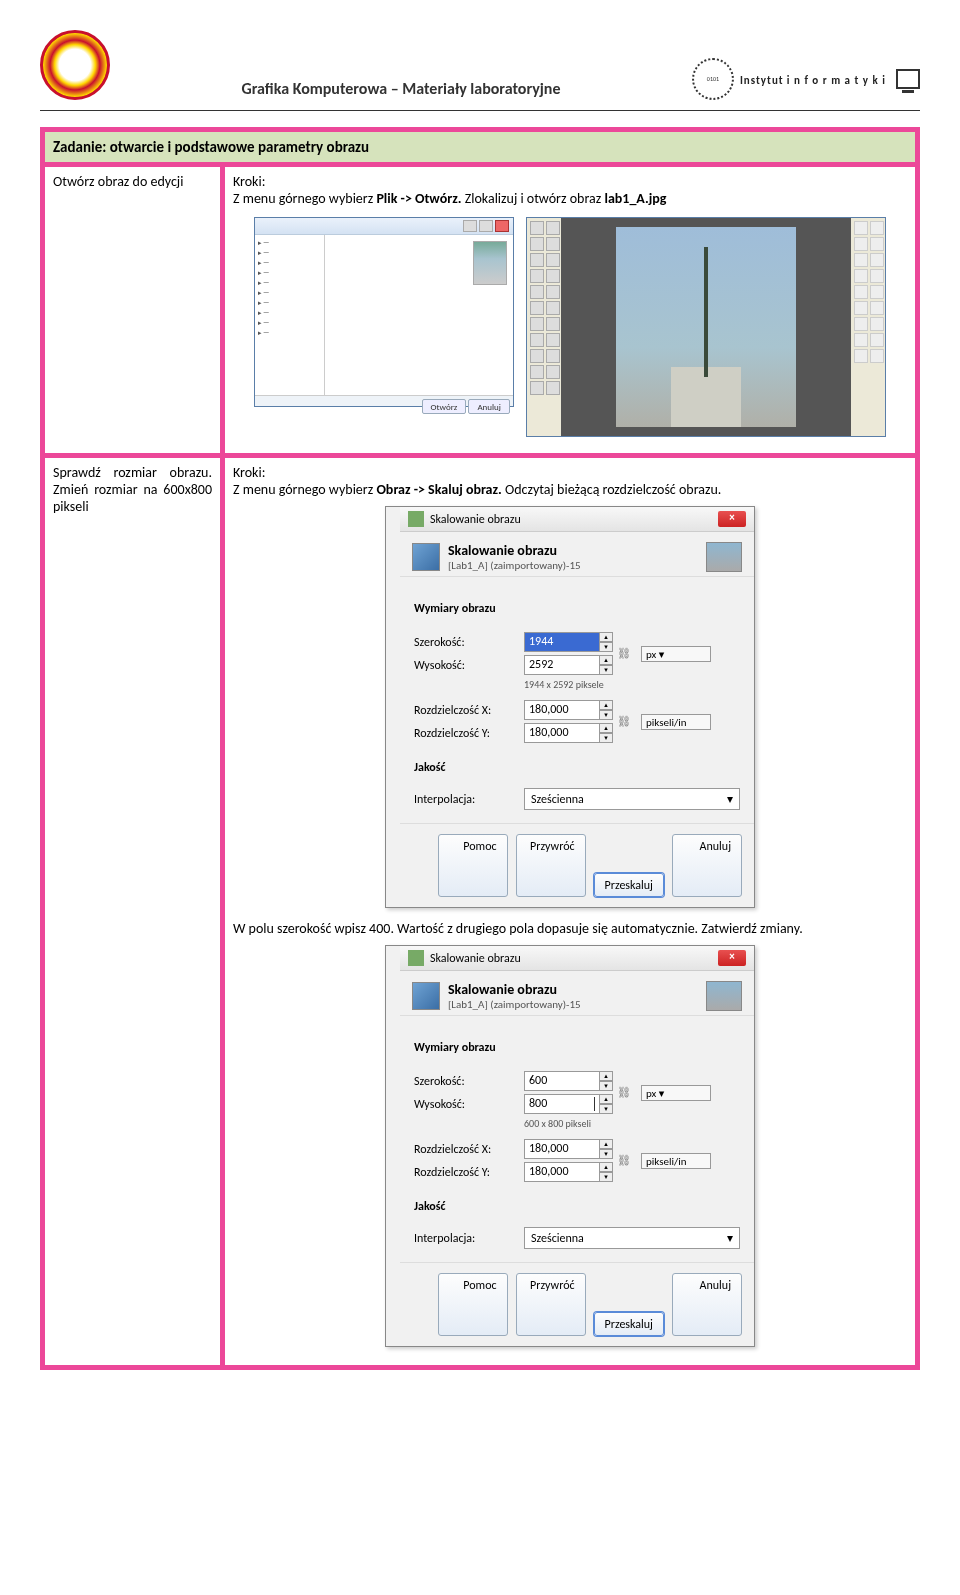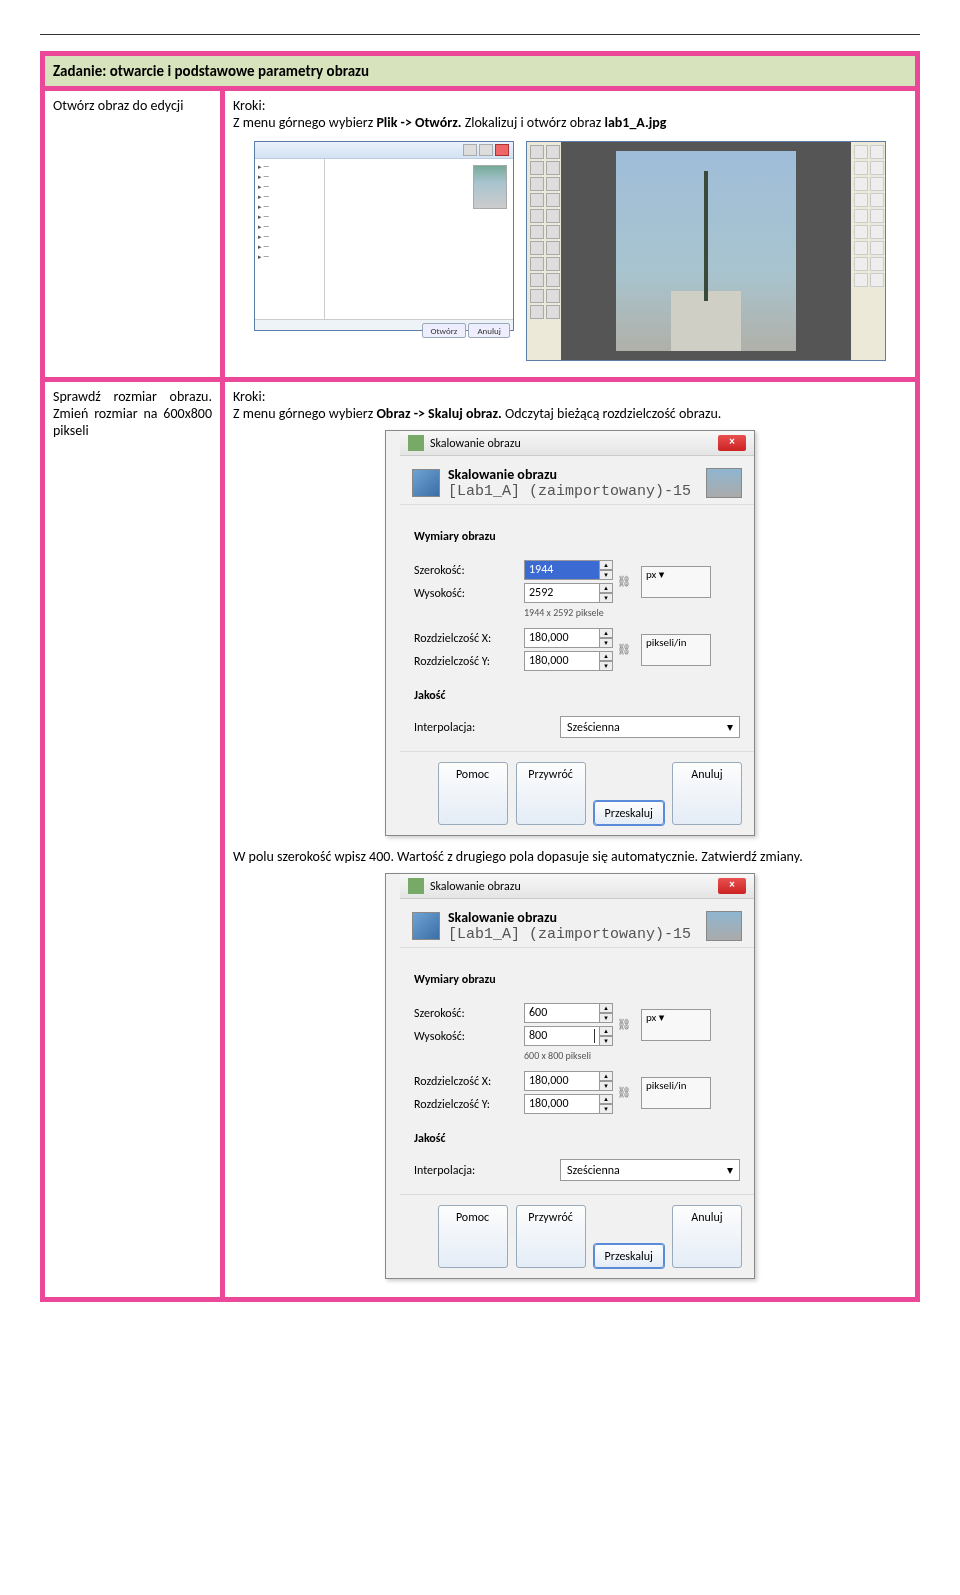--- a/index.html
+++ b/index.html
@@ -265,21 +265,21 @@
     align-items: center;
     gap: 8px;
     border-bottom: 1px solid #ddd;
   }
   .dlg-head-big {
     width: 28px; height: 28px;
     background: linear-gradient(135deg, #6fa3d4, #3b6ea5);
     border: 1px solid #888;
   }
   .dlg-head-text .h1 { font-weight: bold; font-size: 14px; }
-  .dlg-head-text .h2 { font-size: 15px; color: #555; font-family: Liberation Mono, monospace; }
+  .dlg-head-text .h2 { font-size: 11px; color: #555; }
   .dlg-thumb {
     margin-left: auto;
     width: 36px;
     height: 30px;
     background: linear-gradient(to bottom, #8fb6d0, #aaa);
     border: 1px solid #888;
   }
   .dlg-body { padding: 10px 14px; }
   .section-h { font-weight: bold; margin: 14px 0; }
   .row {
@@ -316,72 +316,83 @@
     height: 42px;
     display: flex;
     align-items: center;
     justify-content: center;
     font-size: 11px;
     color: #666;
     margin: 0 4px;
   }
   .unit {
     width: 70px;
-    height: 32px;
+    height: 16px;
     border: 1px solid #999;
     background: #f8f8f8;
     padding: 1px 4px;
     font-size: 11px;
     margin-left: 6px;
   }
   .small { font-size: 10px; color: #555; margin-left: 110px; }
   .combo {
     flex: 1;
     height: 22px;
     border: 1px solid #999;
     background: #fff;
     padding: 2px 6px;
     font-size: 12px;
     display: flex;
     justify-content: space-between;
     align-items: center;
-    margin-left: 36px;
   }
   .dlg-buttons {
     padding: 10px 12px;
     display: flex;
     gap: 8px;
     justify-content: flex-end;
     border-top: 1px solid #ddd;
   }
   .btn {
     min-width: 70px;
     padding: 4px 10px;
     border: 1px solid #9ab;
     border-radius: 3px;
     background: linear-gradient(to bottom, #fdfdfd, #e4ecf6);
     font-size: 12px;
-    text-align: center;
+    text-align: right;
   }
   .btn.hl { border-color: #5a8bd8; box-shadow: 0 0 0 1px #5a8bd8; margin-top: 39px; }
 
   .footer {
     text-align: right;
     font-size: 13px;
     color: #444;
     border-top: 1px solid #999;
     padding-top: 6px;
     margin-top: 30px;
   }
   .rowpair { display: flex; align-items: center; }
 </style>
 </head>
 <body>
 
 <div class="page">
+  <div class="header">
+    <div class="logo-left"></div>
+    <div class="header-title">Grafika Komputerowa – Materiały laboratoryjne</div>
+    <div class="logo-right">
+      <div class="binary-circle">0101</div>
+      <div>
+        <span class="instytut">Instytut</span>
+        <span class="instytut sub">i n f o r m a t y k i</span>
+      </div>
+      <div class="monitor"></div>
+    </div>
+  </div>
   <div class="hr"></div>
 
   <table class="task-table">
     <tbody>
         <tr>
       <th colspan="2" class="task-header">Zadanie: otwarcie i podstawowe parametry obrazu</th>
     </tr>
     <tr>
       <td class="col1">Otwórz obraz do edycji</td>
       <td class="col2">

